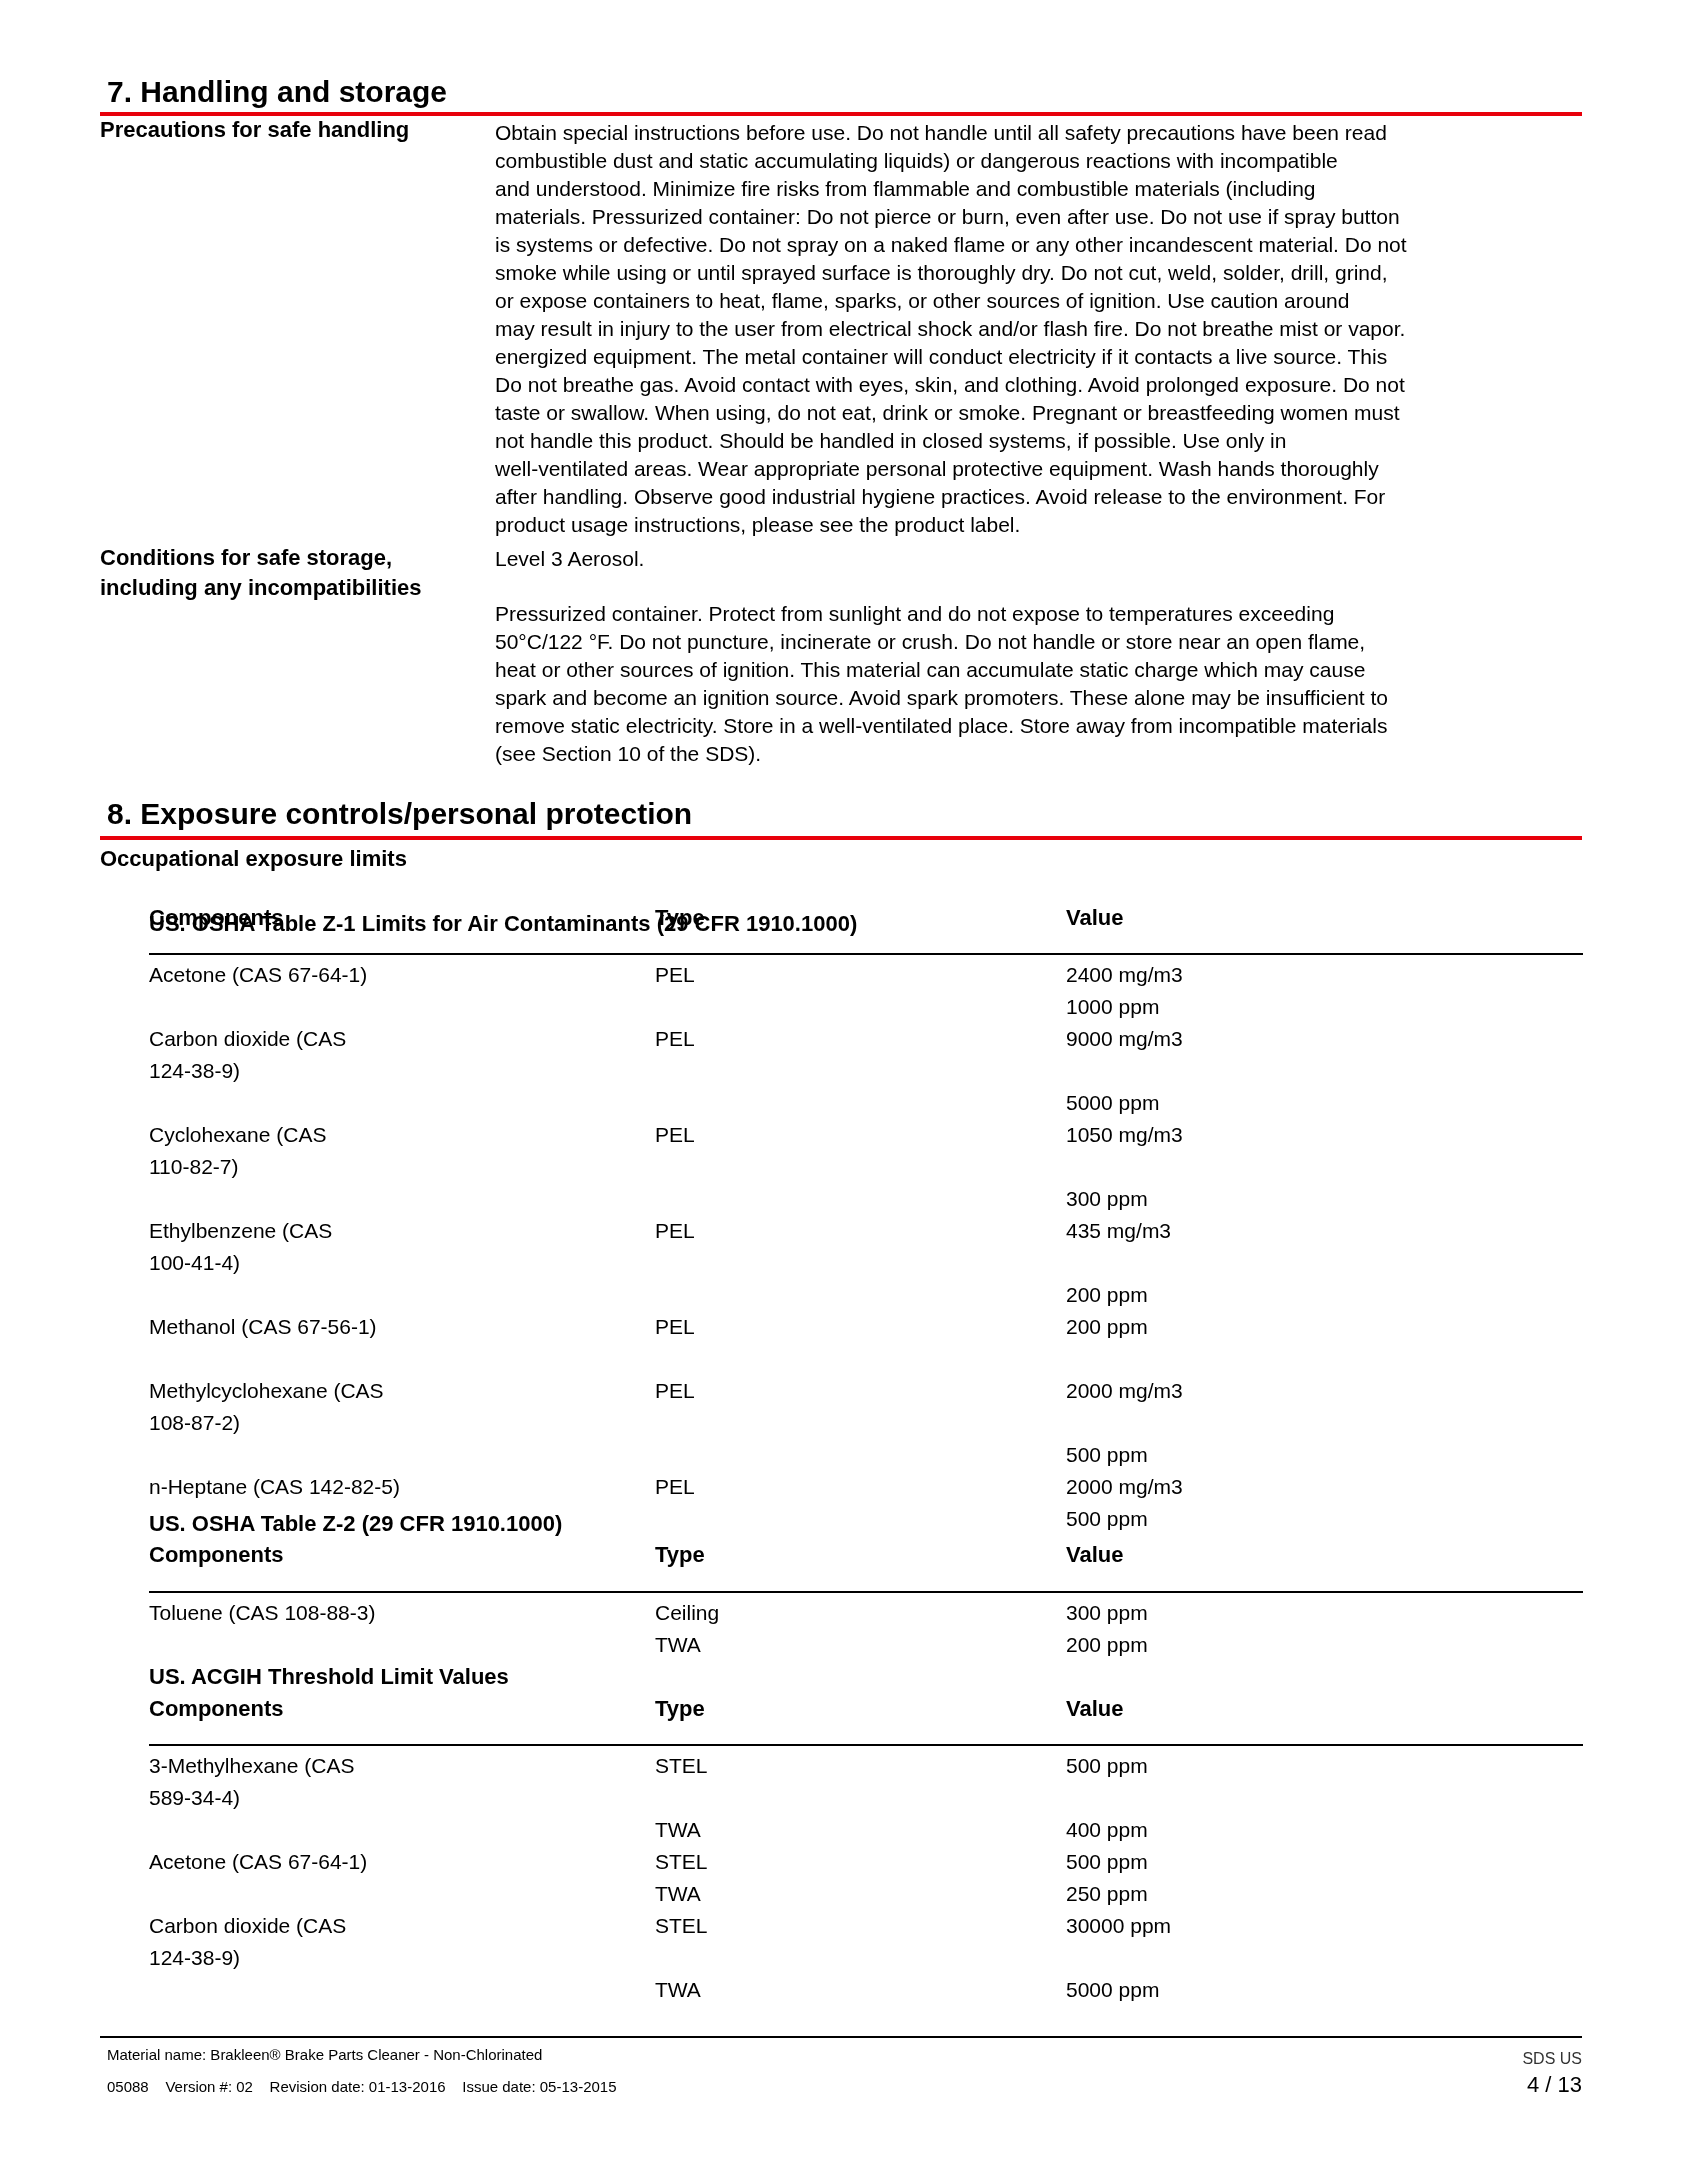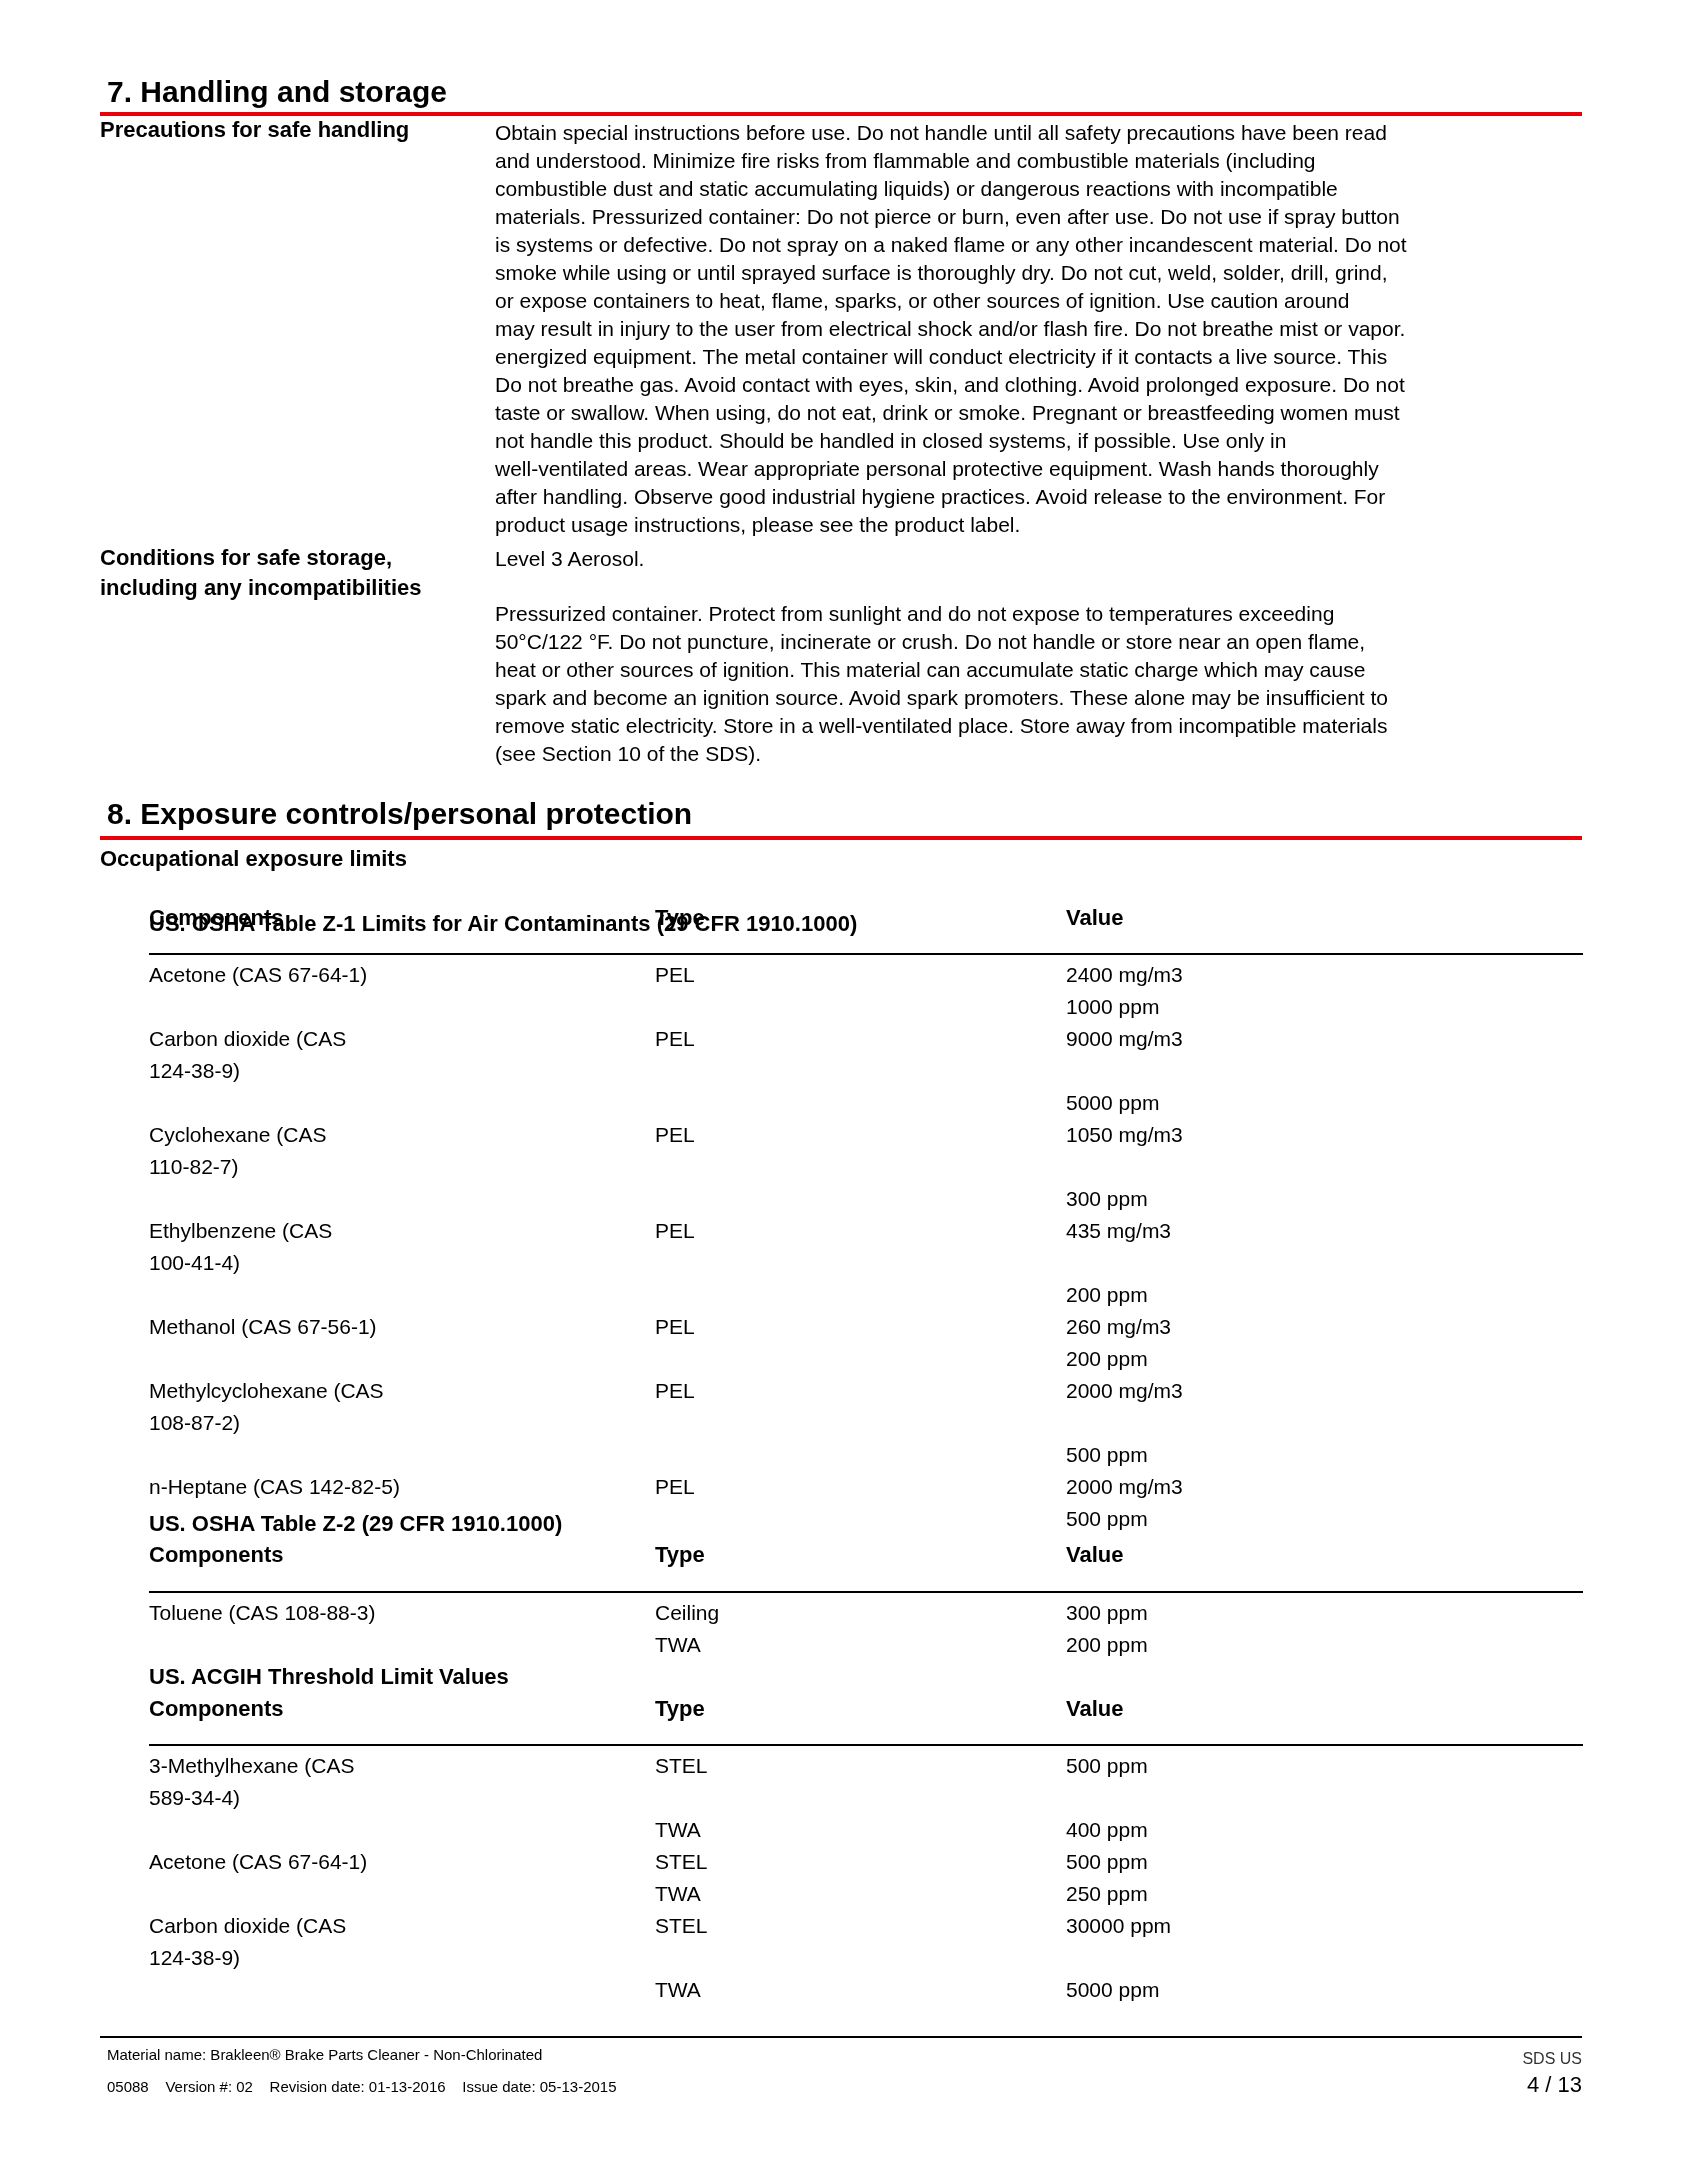--- a/index.html
+++ b/index.html
@@ -25,22 +25,22 @@
 </style>
 </head>
 <body>
 
 <div class="sec-title" style="top:74px;">7. Handling and storage</div>
 <div class="red-rule" style="top:112px;"></div>
 
 <div class="label" style="top:115px;">Precautions for safe handling</div>
 <div class="body-text" style="top:119px;">
   <p>Obtain special instructions before use. Do not handle until all safety precautions have been read</p>
+  <p>combustible dust and static accumulating liquids) or dangerous reactions with incompatible</p>
   <p>and understood. Minimize fire risks from flammable and combustible materials (including</p>
-  <p>combustible dust and static accumulating liquids) or dangerous reactions with incompatible</p>
   <p>materials. Pressurized container:  Do not pierce or burn, even after use. Do not use if spray button</p>
   <p>is systems or defective. Do not spray on a naked flame or any other incandescent material. Do not</p>
   <p>smoke while using or until sprayed surface is thoroughly dry. Do not cut, weld, solder, drill, grind,</p>
   <p>or expose containers to heat, flame, sparks, or other sources of ignition. Use caution around</p>
   <p>may result in injury to the user from electrical shock and/or flash fire. Do not breathe mist or vapor.</p>
   <p>energized equipment. The metal container will conduct electricity if it contacts a live source. This</p>
   <p>Do not breathe gas. Avoid contact with eyes, skin, and clothing. Avoid prolonged exposure. Do not</p>
   <p>taste or swallow. When using, do not eat, drink or smoke. Pregnant or breastfeeding women must</p>
   <p>not handle this product. Should be handled in closed systems, if possible. Use only in</p>
   <p>well-ventilated areas. Wear appropriate personal protective equipment. Wash hands thoroughly</p>
@@ -137,21 +137,20 @@
     </div>
     <div class="trow">
       <div class="cell comp">
         <div>Methanol (CAS 67-56-1)</div>
       </div>
       <div class="cell types">
         <div>PEL</div>
         <div></div>
       </div>
       <div class="cell vals">
-        <div>260 mg/m3</div>
         <div>200 ppm</div>
       </div>
     </div>
     <div class="trow">
       <div class="cell comp">
         <div>Methylcyclohexane (CAS</div>
         <div>108-87-2)</div>
       </div>
       <div class="cell types">
         <div>PEL</div>

